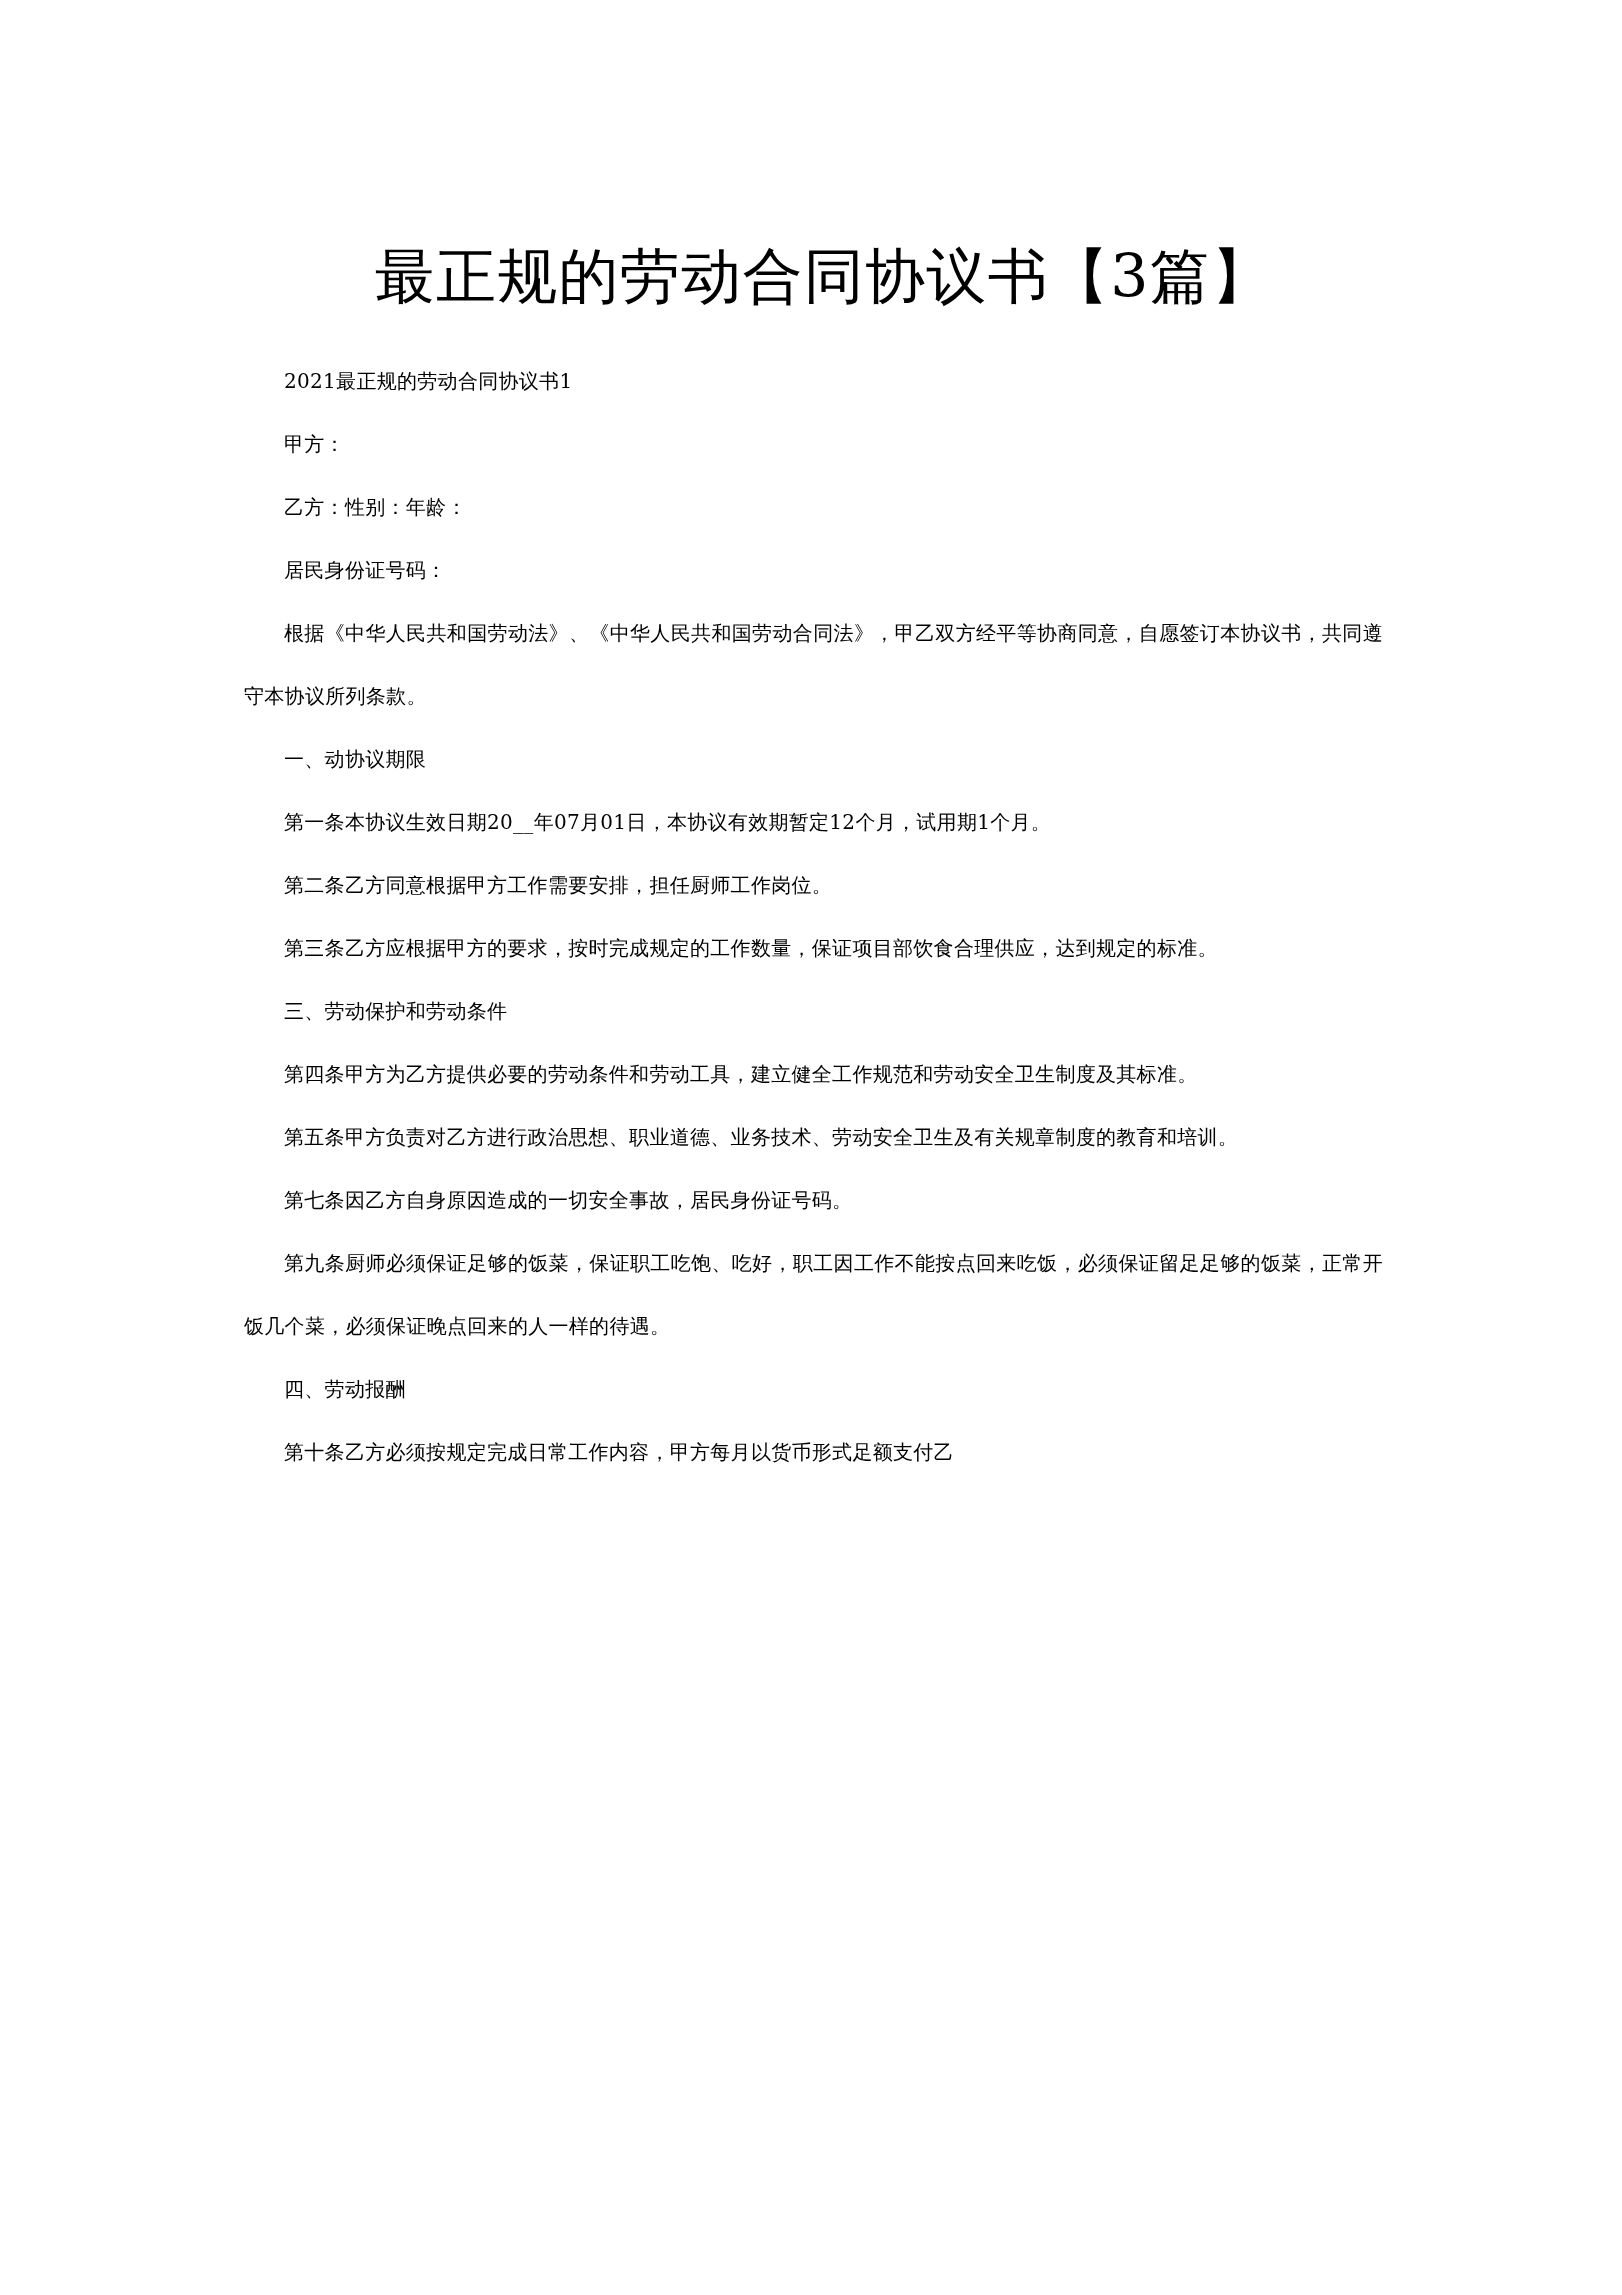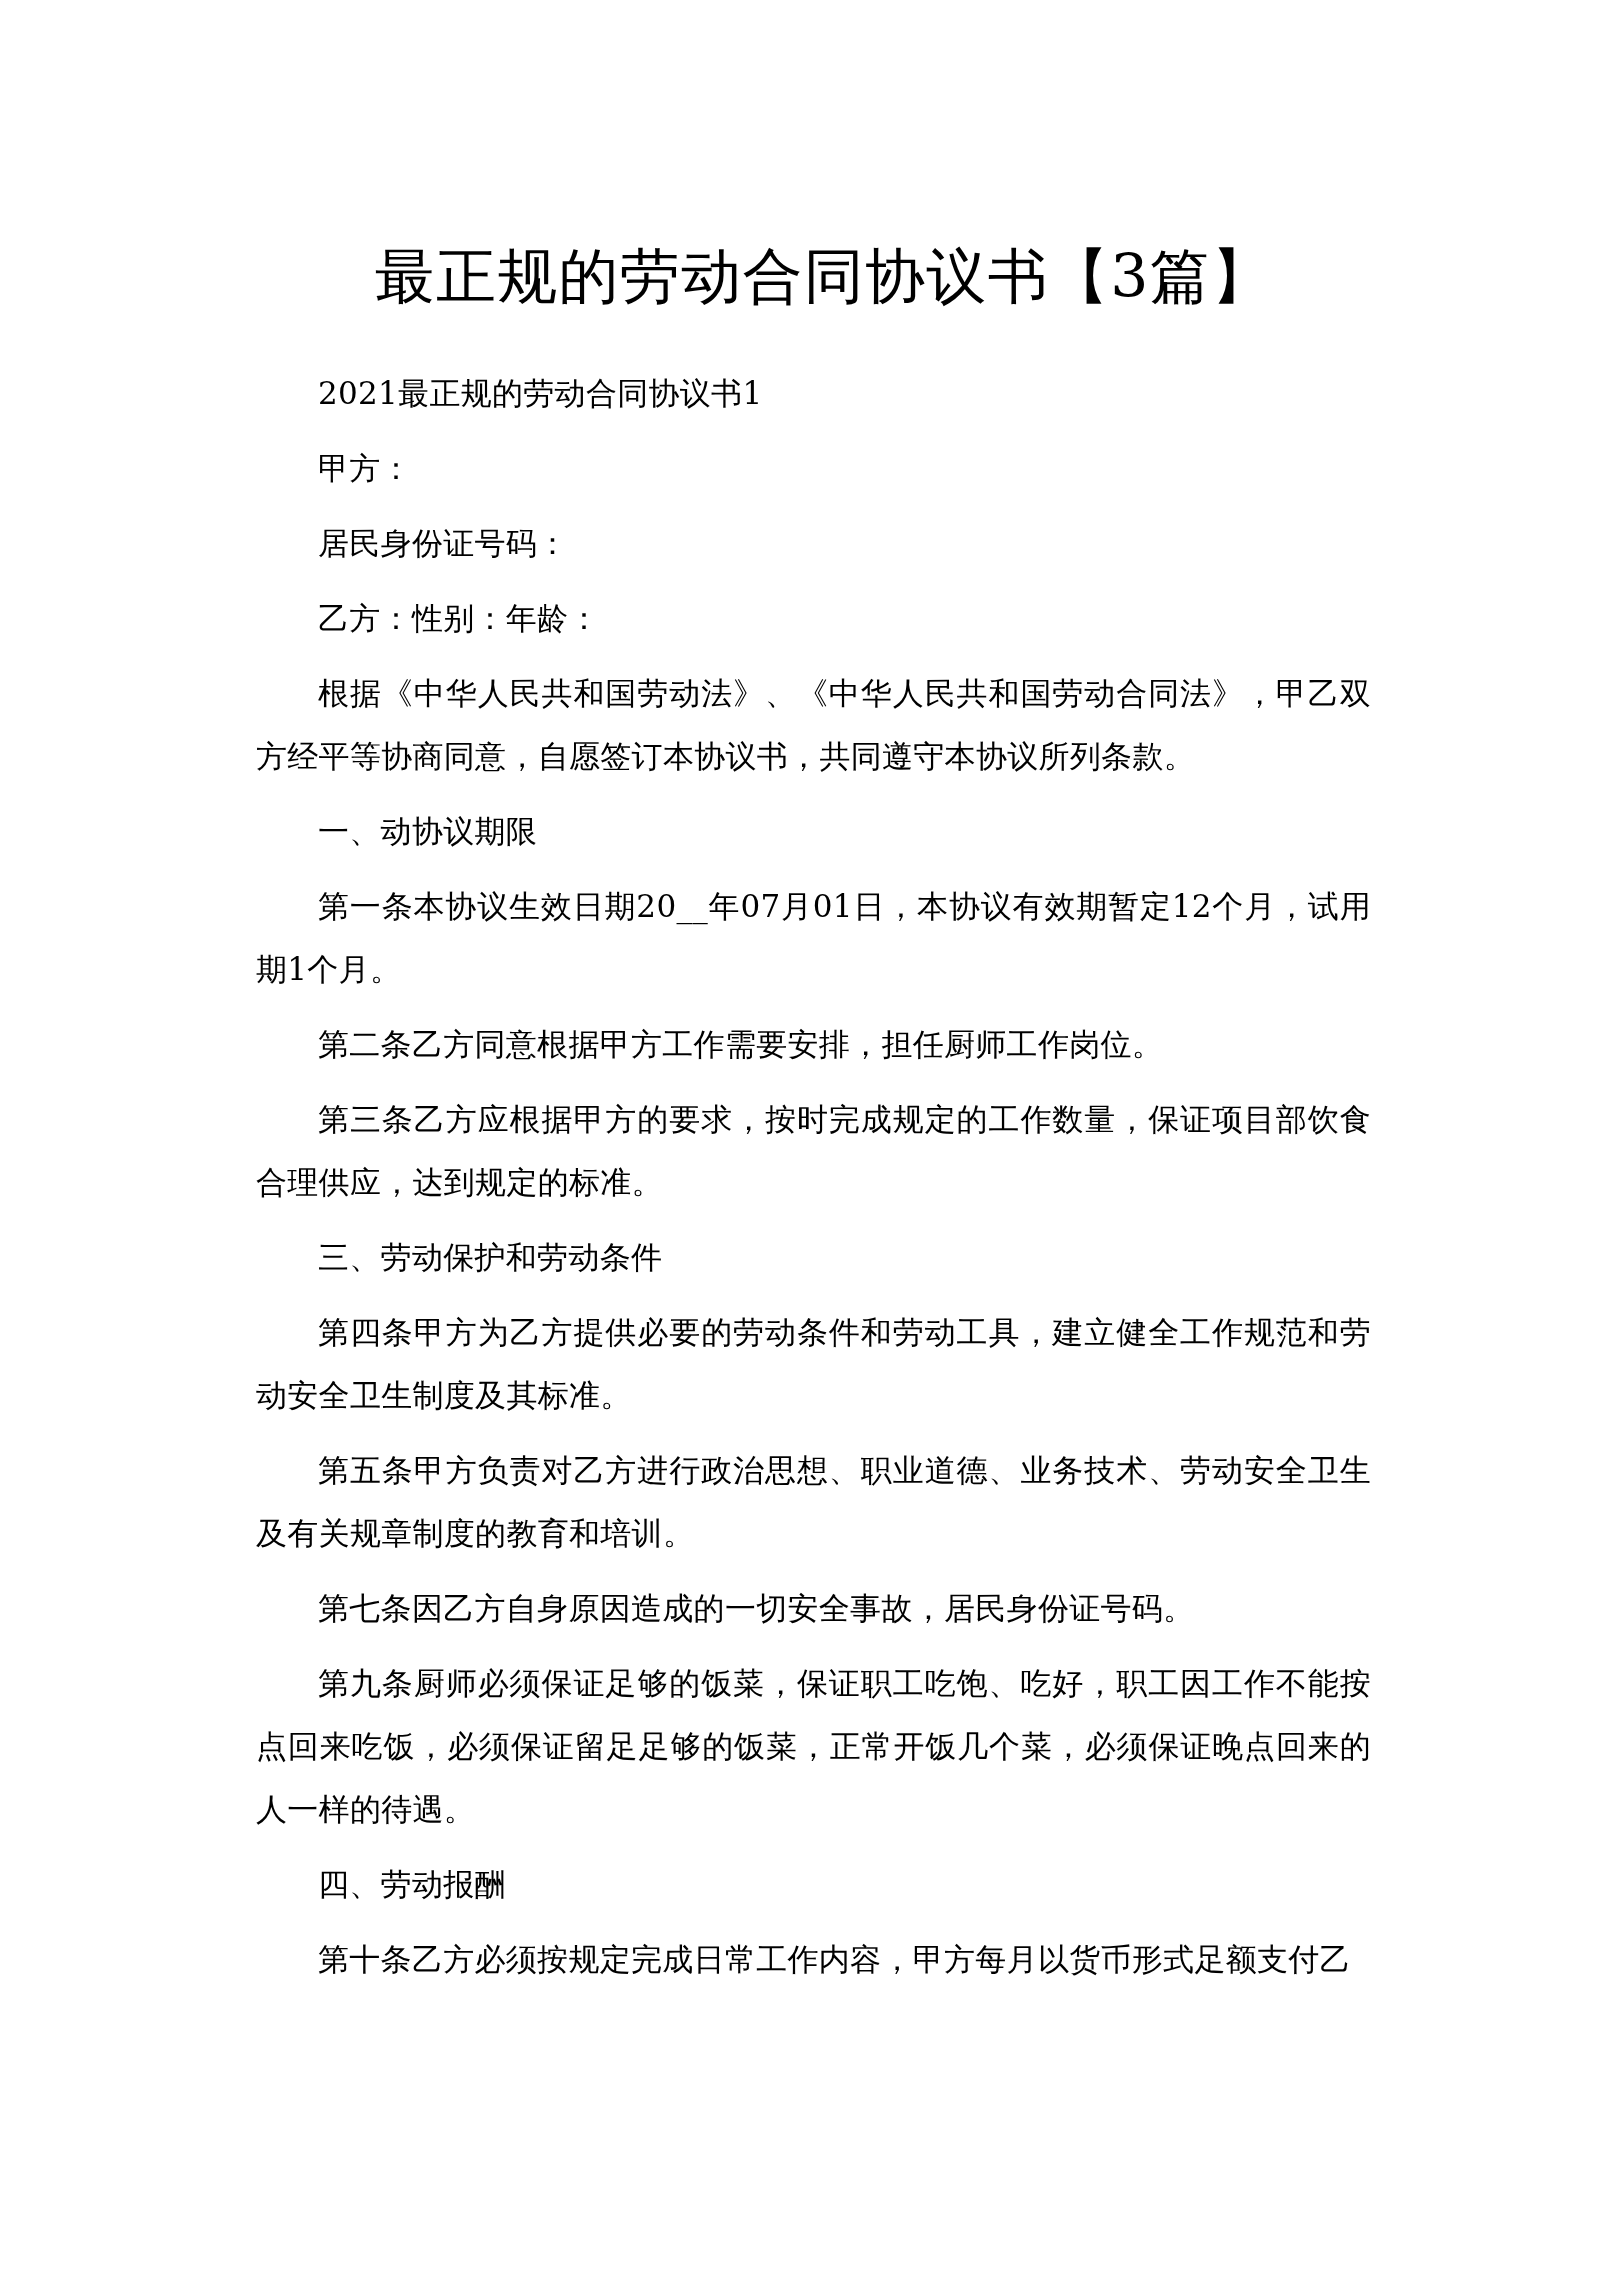--- a/index.html
+++ b/index.html
@@ -2,33 +2,33 @@
 <html style="font-size:10.5px"><head>
 <meta charset="utf-8">
 <style>
   html, body { margin: 0; padding: 0; background: #ffffff; }
   body { width: 1623px; height: 2295px; position: relative; overflow: hidden;
          font-family: "DejaVu Serif", "Liberation Serif", serif; color: #000; }
   .page { position: absolute; left: 0; top: 0; width: 1623px; height: 2295px; background: #fff; }
   .title { position: absolute; top: 190px; left: 0; width: 1623px; text-align: center;
            font-size: 60px; line-height: 92px; letter-spacing: 1.3px; font-weight: normal; margin-left: 12px; }
   .body { position: absolute; top: 350px; left: 244px; width: 1139px; }
-  .p { font-size: 31px; line-height: 63px; margin: 12px; text-align: justify;
+  .p { font-size: 20px; line-height: 63px; margin: 0; text-align: justify;
        text-indent: 2em; letter-spacing: 0.3px; word-break: break-all; }
 </style>
 </head>
 <body>
 
 <div class="page">
   <h1 class="title">最正规的劳动合同协议书【3篇】</h1>
   <div class="body">
     <p class="p">2021最正规的劳动合同协议书1</p>
     <p class="p">甲方：</p>
+    <p class="p">乙方：性别：年龄：</p>
     <p class="p">居民身份证号码：</p>
-    <p class="p">乙方：性别：年龄：</p>
     <p class="p">根据《中华人民共和国劳动法》、《中华人民共和国劳动合同法》，甲乙双方经平等协商同意，自愿签订本协议书，共同遵守本协议所列条款。</p>
     <p class="p">一、动协议期限</p>
     <p class="p">第一条本协议生效日期20__年07月01日，本协议有效期暂定12个月，试用期1个月。</p>
     <p class="p">第二条乙方同意根据甲方工作需要安排，担任厨师工作岗位。</p>
     <p class="p">第三条乙方应根据甲方的要求，按时完成规定的工作数量，保证项目部饮食合理供应，达到规定的标准。</p>
     <p class="p">三、劳动保护和劳动条件</p>
     <p class="p">第四条甲方为乙方提供必要的劳动条件和劳动工具，建立健全工作规范和劳动安全卫生制度及其标准。</p>
     <p class="p">第五条甲方负责对乙方进行政治思想、职业道德、业务技术、劳动安全卫生及有关规章制度的教育和培训。</p>
     <p class="p">第七条因乙方自身原因造成的一切安全事故，居民身份证号码。</p>
     <p class="p">第九条厨师必须保证足够的饭菜，保证职工吃饱、吃好，职工因工作不能按点回来吃饭，必须保证留足足够的饭菜，正常开饭几个菜，必须保证晚点回来的人一样的待遇。</p>

